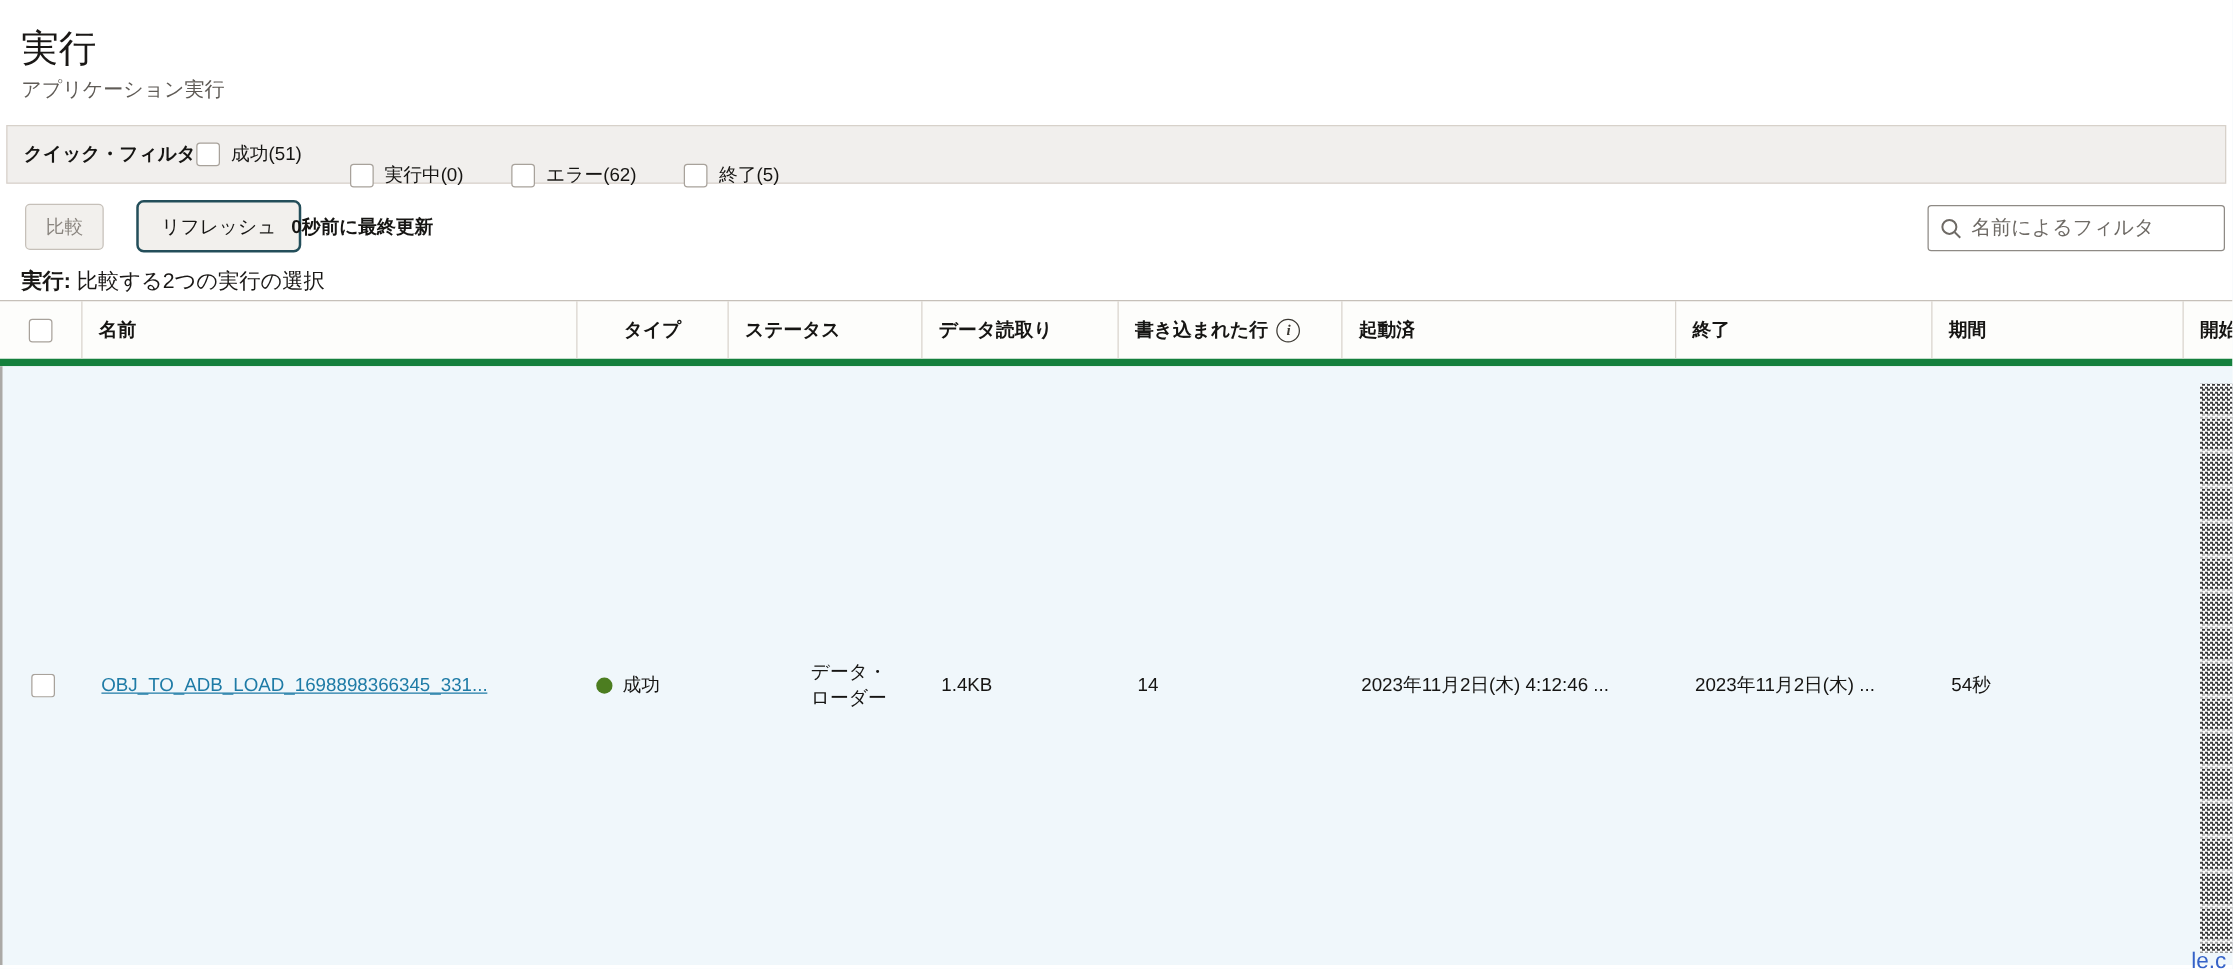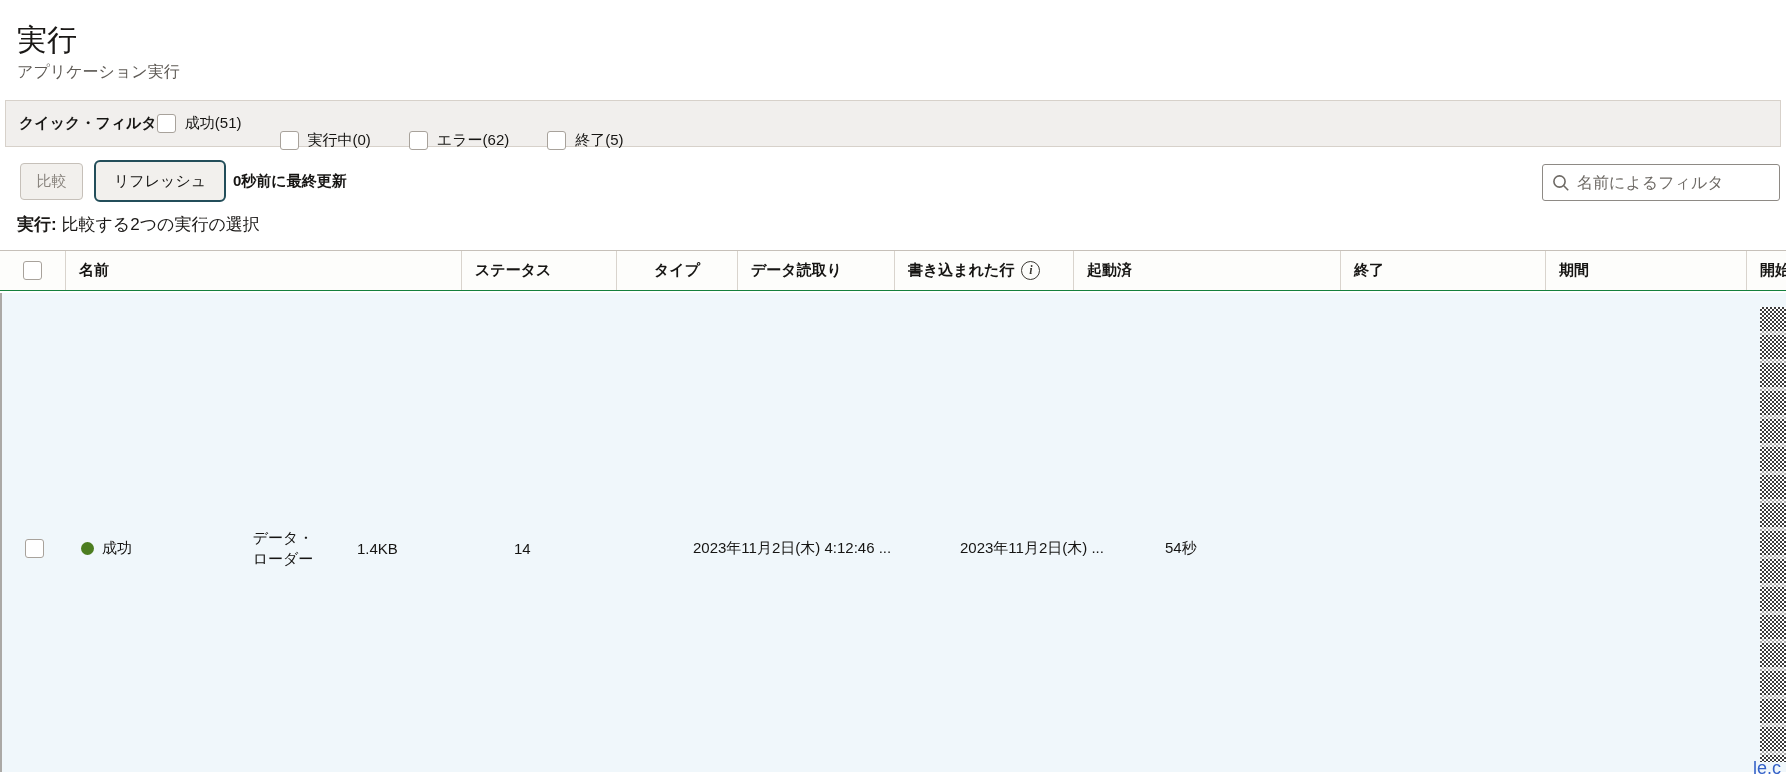--- a/index.html
+++ b/index.html
@@ -47,21 +47,21 @@
   
   .btn-compare {
     position:absolute; left:20px; top:163px;
     width:63px; height:37px;
     background:#f2f0ed; border:1px solid #c6c0b9; border-radius:4px;
     color:#8a857f; font-size:15px;
     font-family:Liberation Serif, serif;
     text-align:center;
   }
   .btn-refresh {
-    position:absolute; left:94px; top:160px;
+    position:absolute; left:109px; top:160px;
     height:42px; padding:0 18px;
     background:#f2f0ed; border:2px solid #234e5a; border-radius:6px;
     color:#161513; font-size:15px;
     font-family:inherit;
   }
   .last-updated {
     position:absolute; left:233px; top:172px;
     font-size:15px; font-weight:600; color:#161513;
   }
   .selection-hint {
@@ -78,25 +78,24 @@
   .search-box svg { flex:none; }
   .search-box input {
     border:none; outline:none; background:transparent;
     font-size:16px; color:#161513; width:180px;
     font-family:inherit;
   }
   .search-box input::placeholder { color:#6e6a65; opacity:1; }
 
   
   .thead {
-    position:absolute; left:0; top:240px; width:1786px; height:41px;
+    position:absolute; left:0; top:240px; width:1786px; height:53px;
     background:#fdfdfb;
-    border-top:1px solid #c6c0b9; border-bottom:1px solid #15803d;
+    border-top:1px solid #c6c0b9; border-bottom:6px solid #15803d;
     display:flex;
-    margin-top:10px;
   }
   .cell { display:flex; align-items:center; padding-left:13px; overflow:hidden; flex:none; }
   .thead .cell { font-weight:700; border-right:1px solid #d9d4cd; white-space:nowrap; }
   .tbody .cell { border-right:1px solid transparent; white-space:nowrap; }
   .col-check   { width:66px;  justify-content:center; padding-left:0; }
   .col-name    { width:396px; }
   .col-status  { width:155px; }
   .col-type    { width:121px; justify-content:center; padding-left:0; }
   .col-read    { width:157px; }
   .col-written { width:179px; }
@@ -184,38 +183,41 @@
     <line x1="11.8" y1="11.8" x2="16.2" y2="16.2" stroke="#6e6a65" stroke-width="1.6"></line>
   </svg>
   <input type="text" placeholder="名前によるフィルタ" style="">
 </div>
 
 <div class="thead">
   <div class="cell col-check">
     <span class="cb"></span>
   </div>
   <div class="cell col-name">名前</div>
+  <div class="cell col-type">タイプ</div>
   <div class="cell col-status">ステータス</div>
-  <div class="cell col-type">タイプ</div>
   <div class="cell col-read">データ読取り</div>
   <div class="cell col-written">
     <span>書き込まれた行</span>
     <span class="info-icon">i</span>
   </div>
   <div class="cell col-started">起動済</div>
   <div class="cell col-ended">終了</div>
   <div class="cell col-duration">期間</div>
   <div class="cell col-start">開始</div>
 </div>
 
 <div class="tbody">
   <div class="trow">
     <div class="cell col-check">
       <span class="cb"></span>
     </div>
+    <div class="cell col-name">
+      <span class="row-link">OBJ_TO_ADB_LOAD_1698898366345_331...</span>
+    </div>
     <div class="cell col-status">
       <span class="status-dot" style="background-color: rgb(76, 125, 32);"></span>
       <span>成功</span>
     </div>
     <div class="cell col-type">
       <div class="type-lines">
         <div>データ・</div>
         <div>ローダー</div>
       </div>
     </div>

